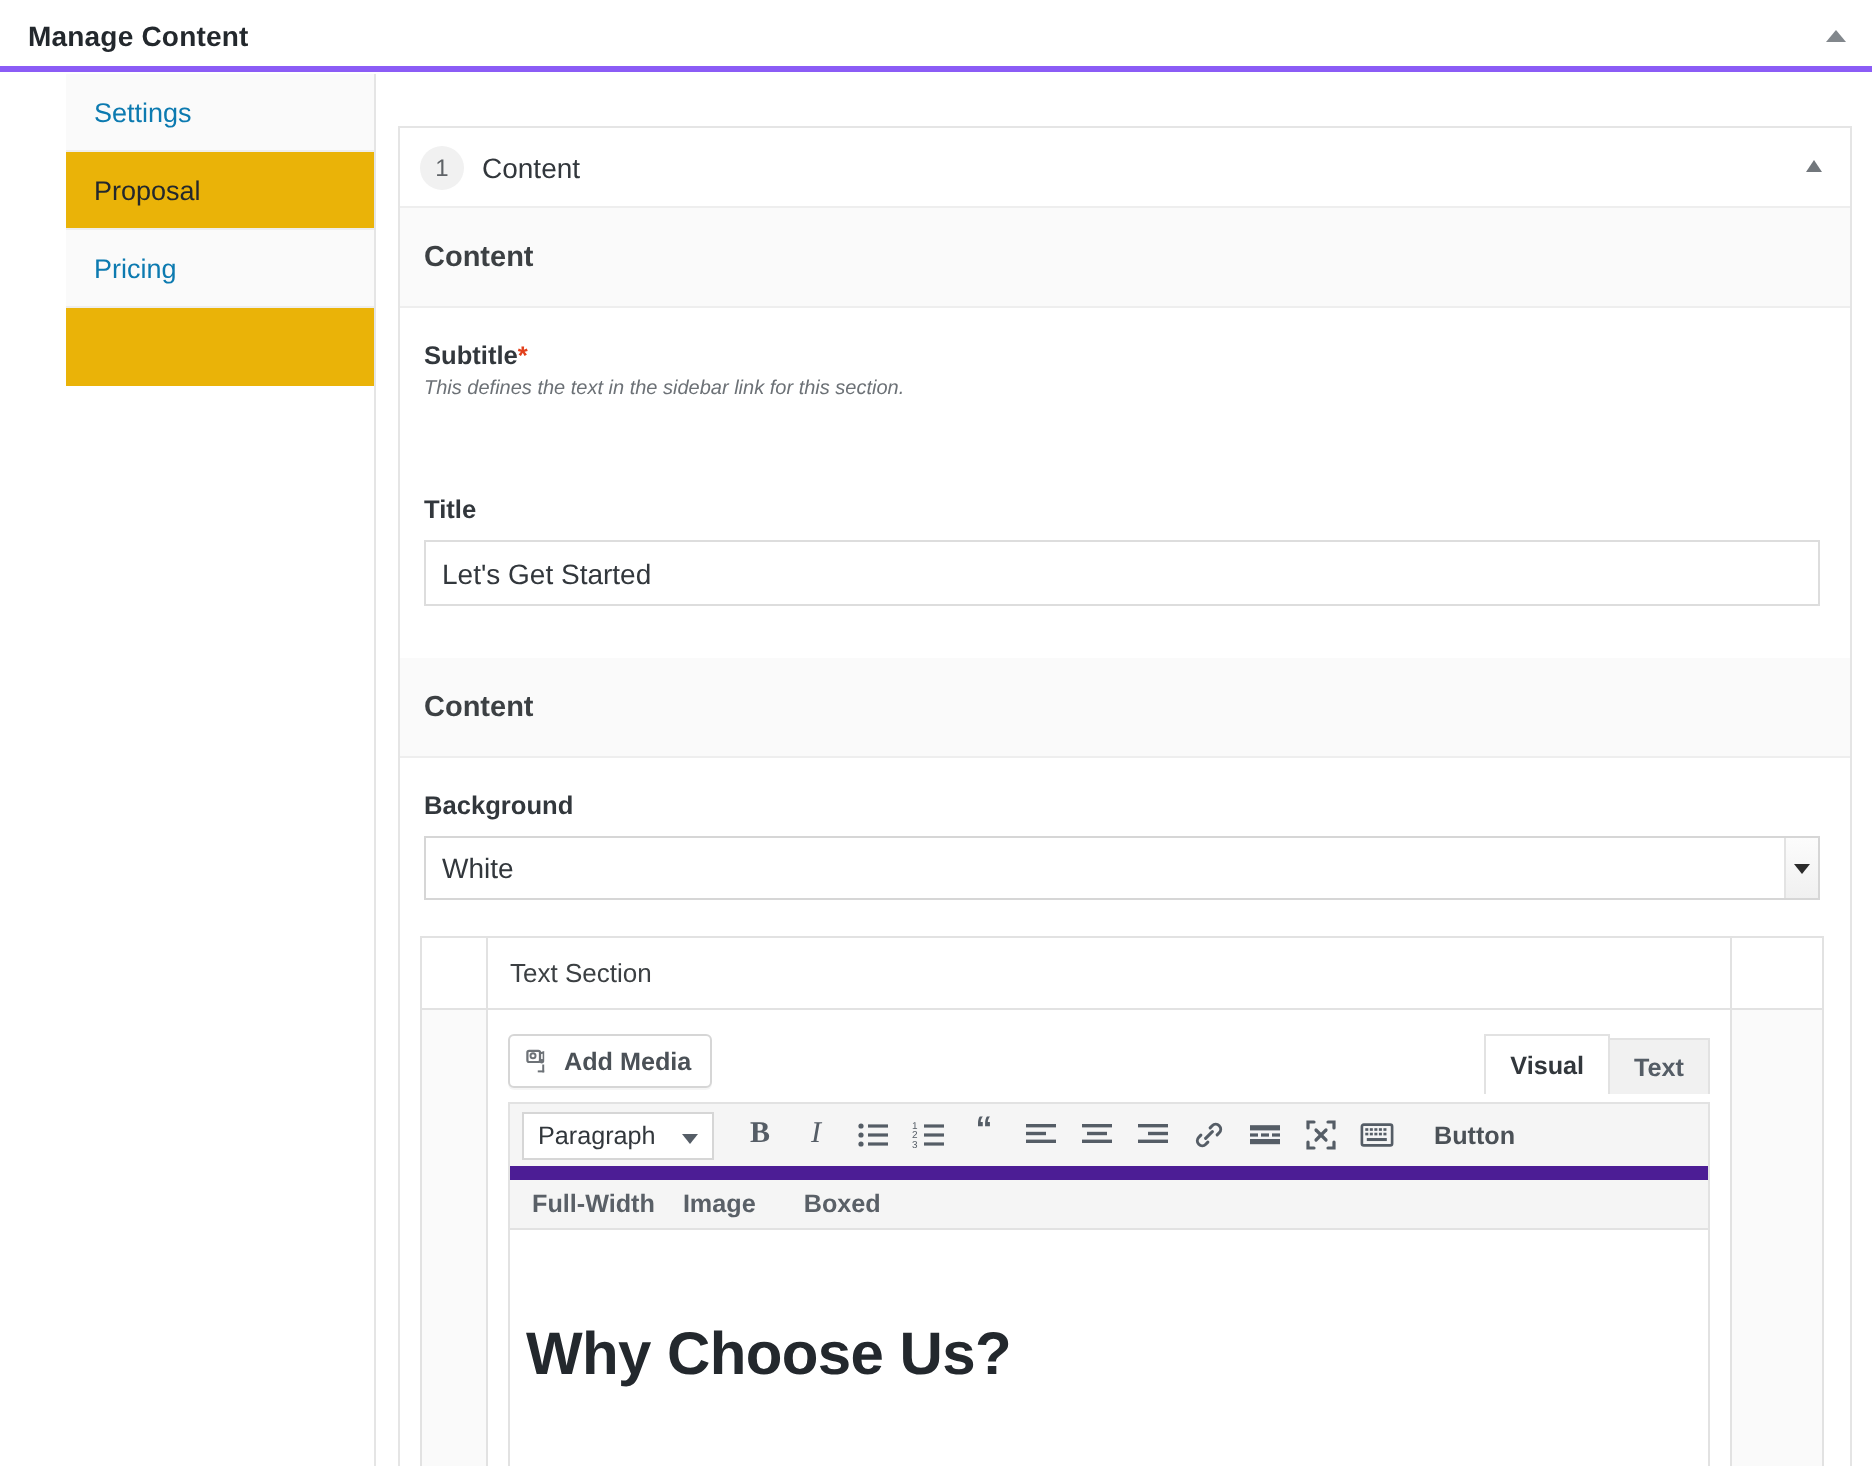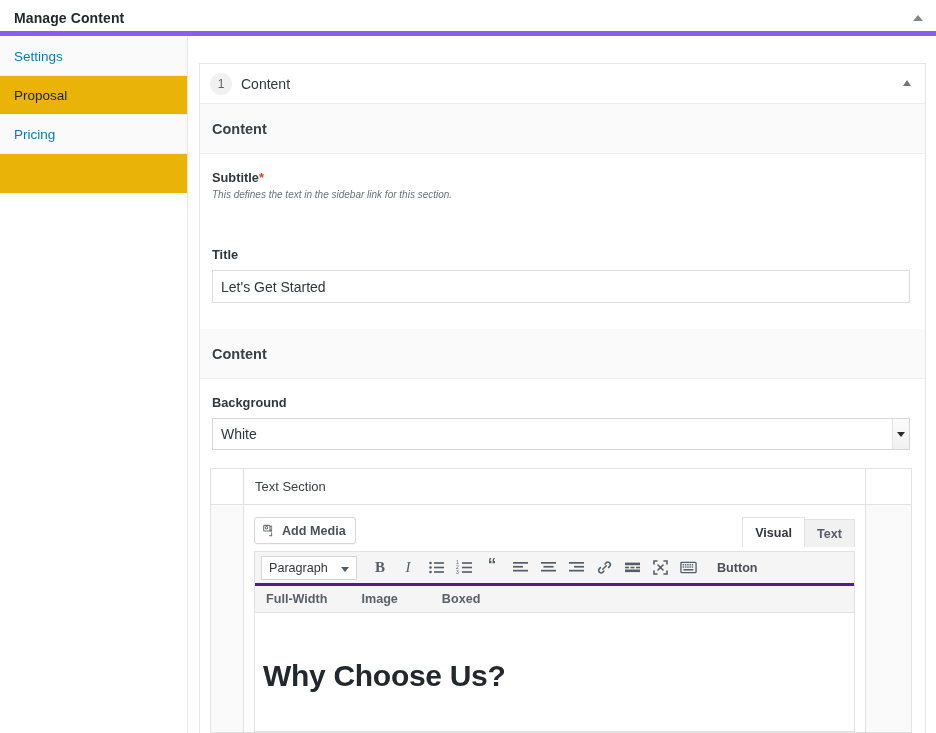--- a/index.html
+++ b/index.html
@@ -9,21 +9,21 @@
     overflow: hidden;
     background: #ffffff;
     font-family: "Liberation Sans", sans-serif;
     -webkit-font-smoothing: antialiased;
   }
 
   
   #topbar {
     position: absolute; left: 0; top: 0; width: 936px; height: 36px;
     background: #fff;
-    border-bottom: 5px solid #8b5cf6;
+    border-bottom: 3px solid #8b5cf6;
   }
   #topbar-title {
     position: absolute; left: 14px; top: 10px;
     font-size: 14px; font-weight: bold; color: #23282d;
     letter-spacing: .1px;
   }
   #topbar-toggle {
     position: absolute; right: 11px; top: 13px;
     width: 12px; height: 12px;
     cursor: pointer;
@@ -35,20 +35,21 @@
     border-bottom: 6px solid #82878c;
     margin-top: 2px;
   }
 
   
   #sidebar {
     position: absolute; left: 0; top: 37px;
     width: 188px; height: 696px;
     background: #fff;
     border-right: 1px solid #e5e5e5;
+    padding-left: 33px;
   }
   .side-item {
     position: relative;
     height: 39px;
     border-bottom: 1px solid #eeeeee;
     padding: 0 14px;
     display: flex; align-items: center;
     font-size: 13.5px;
     cursor: pointer;
     background: #eab308;
@@ -262,21 +263,21 @@
     border: 1px solid #e2e2e2;
     background: #f5f5f5;
     border-bottom: none;
   }
   .tb-row {
     display: flex; align-items: center;
     min-height: 31px;
     padding: 2px 6px;
     flex-wrap: nowrap;
   }
-  .tb-row.row2 { min-height: 29px; border-top: 3px solid #4c1d95; gap: 20px; }
+  .tb-row.row2 { min-height: 29px; border-top: 7px solid #4c1d95; }
   .fmt-select {
     position: relative;
     width: 96px; height: 24px;
     border: 1px solid #d6d6d6;
     background: #fff;
     display: flex; align-items: center;
     padding-left: 7px;
     font-size: 12.6px; color: #32373c;
     cursor: pointer;
     margin-right: 10px;

